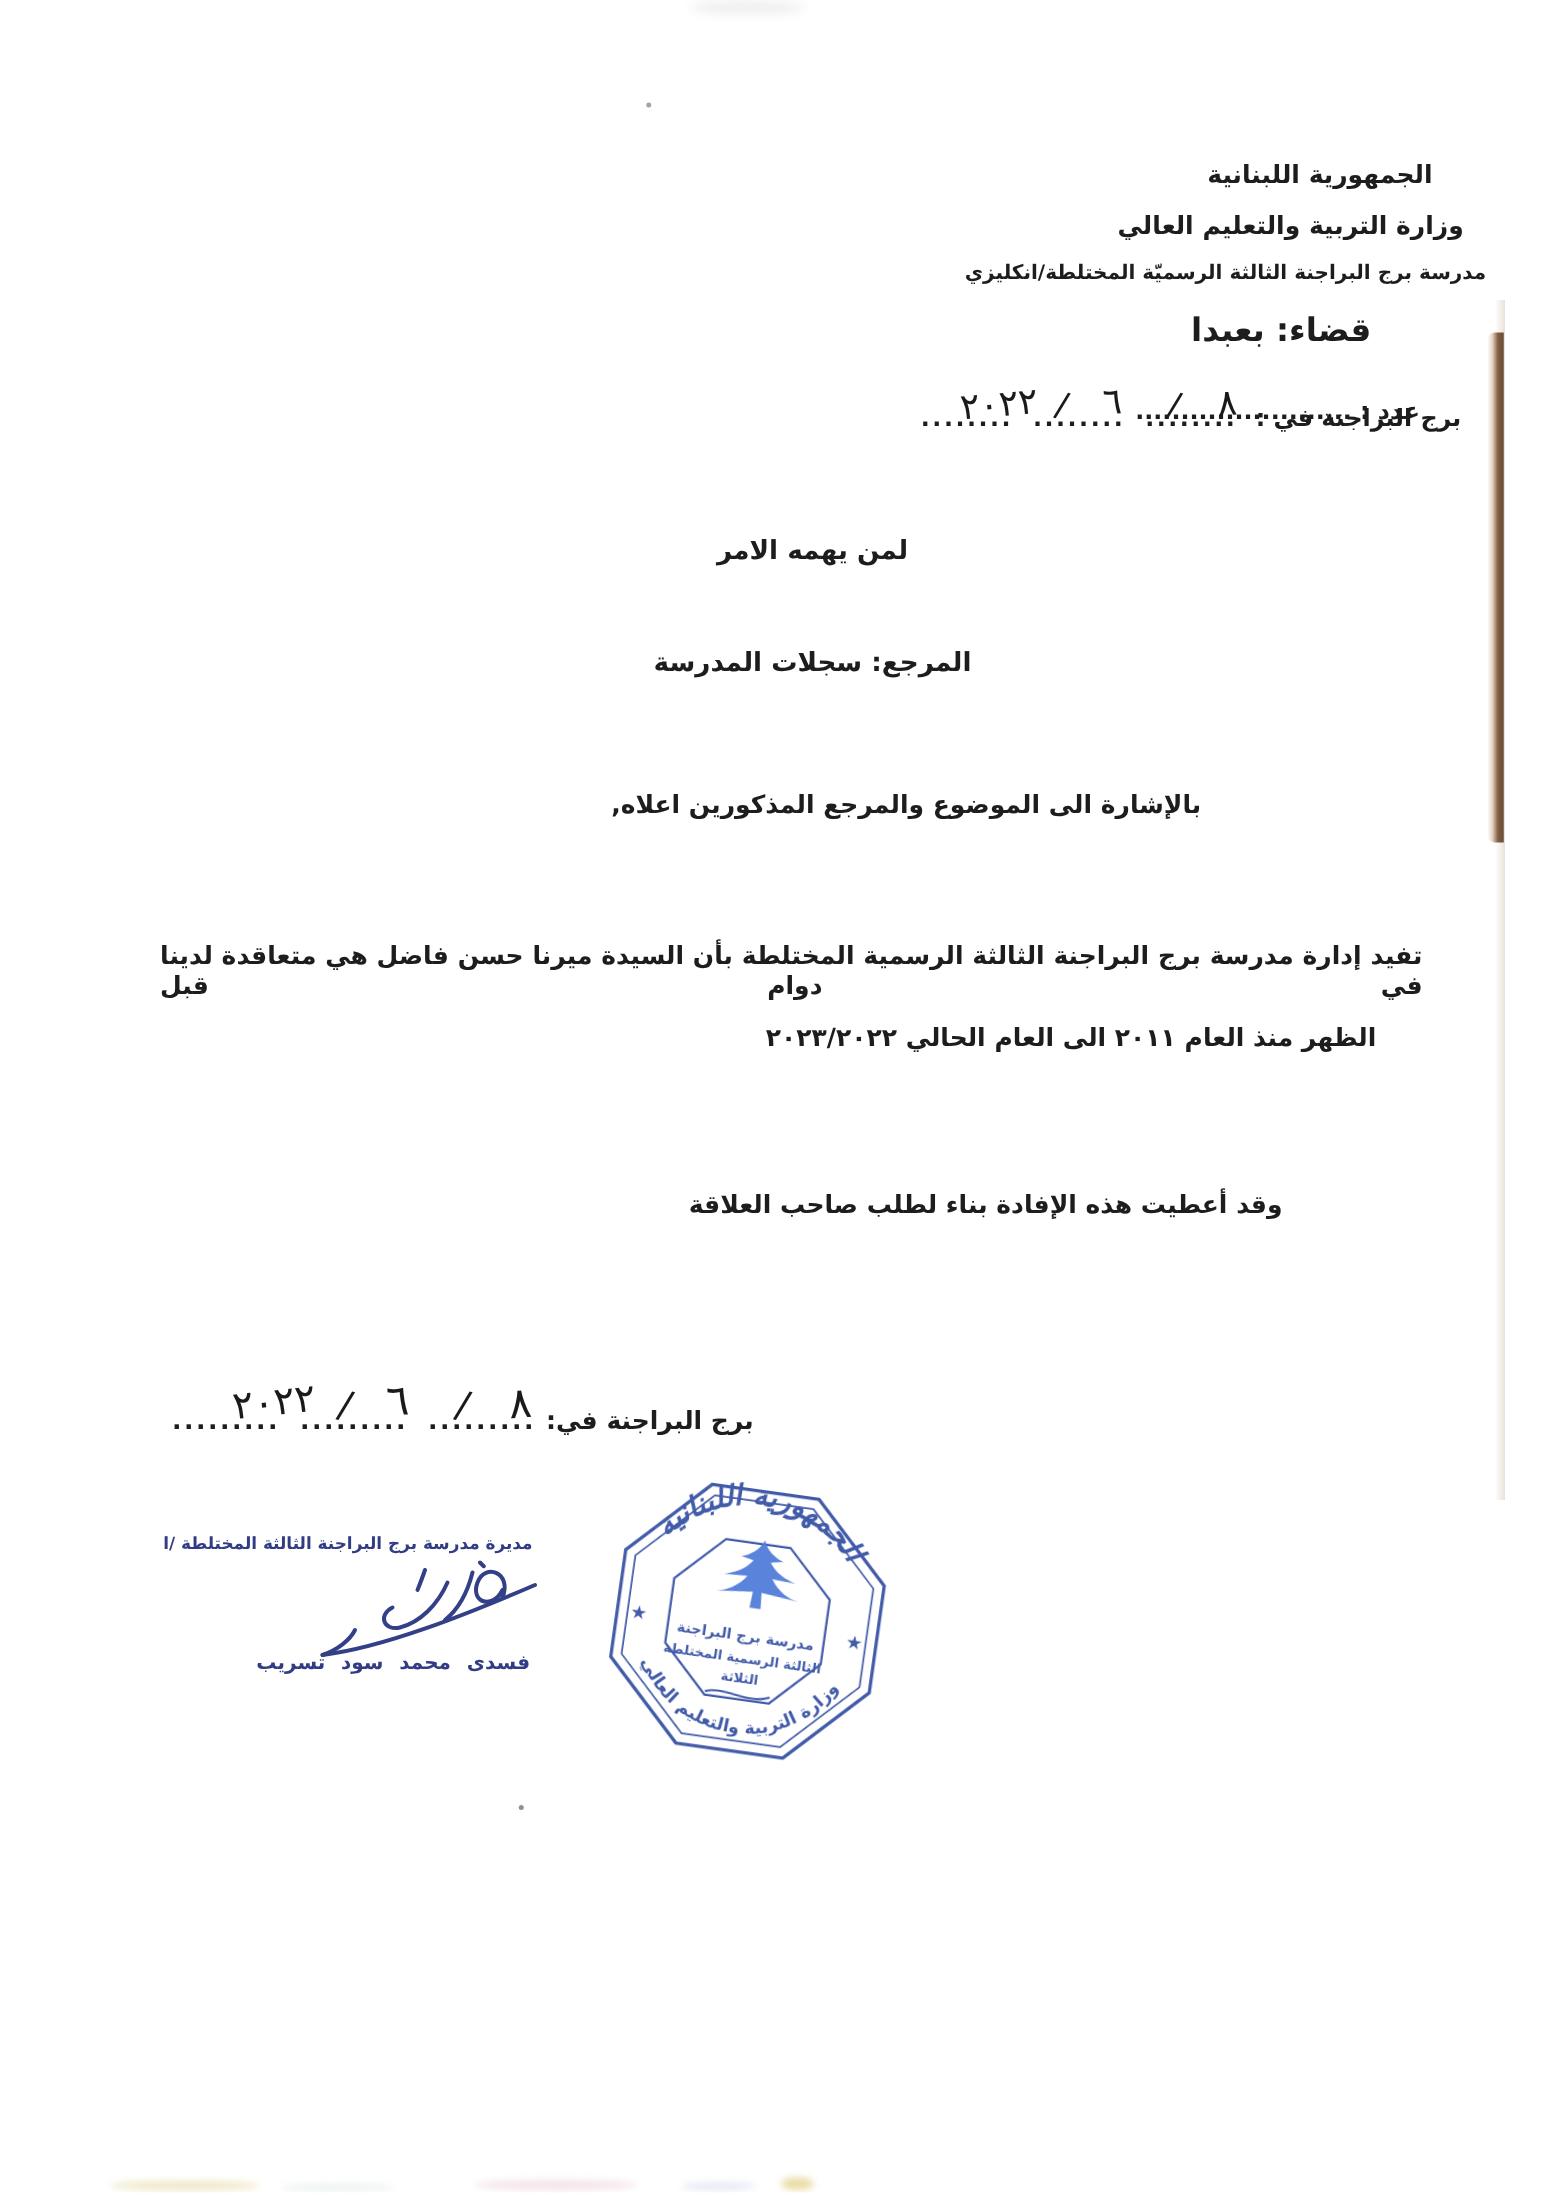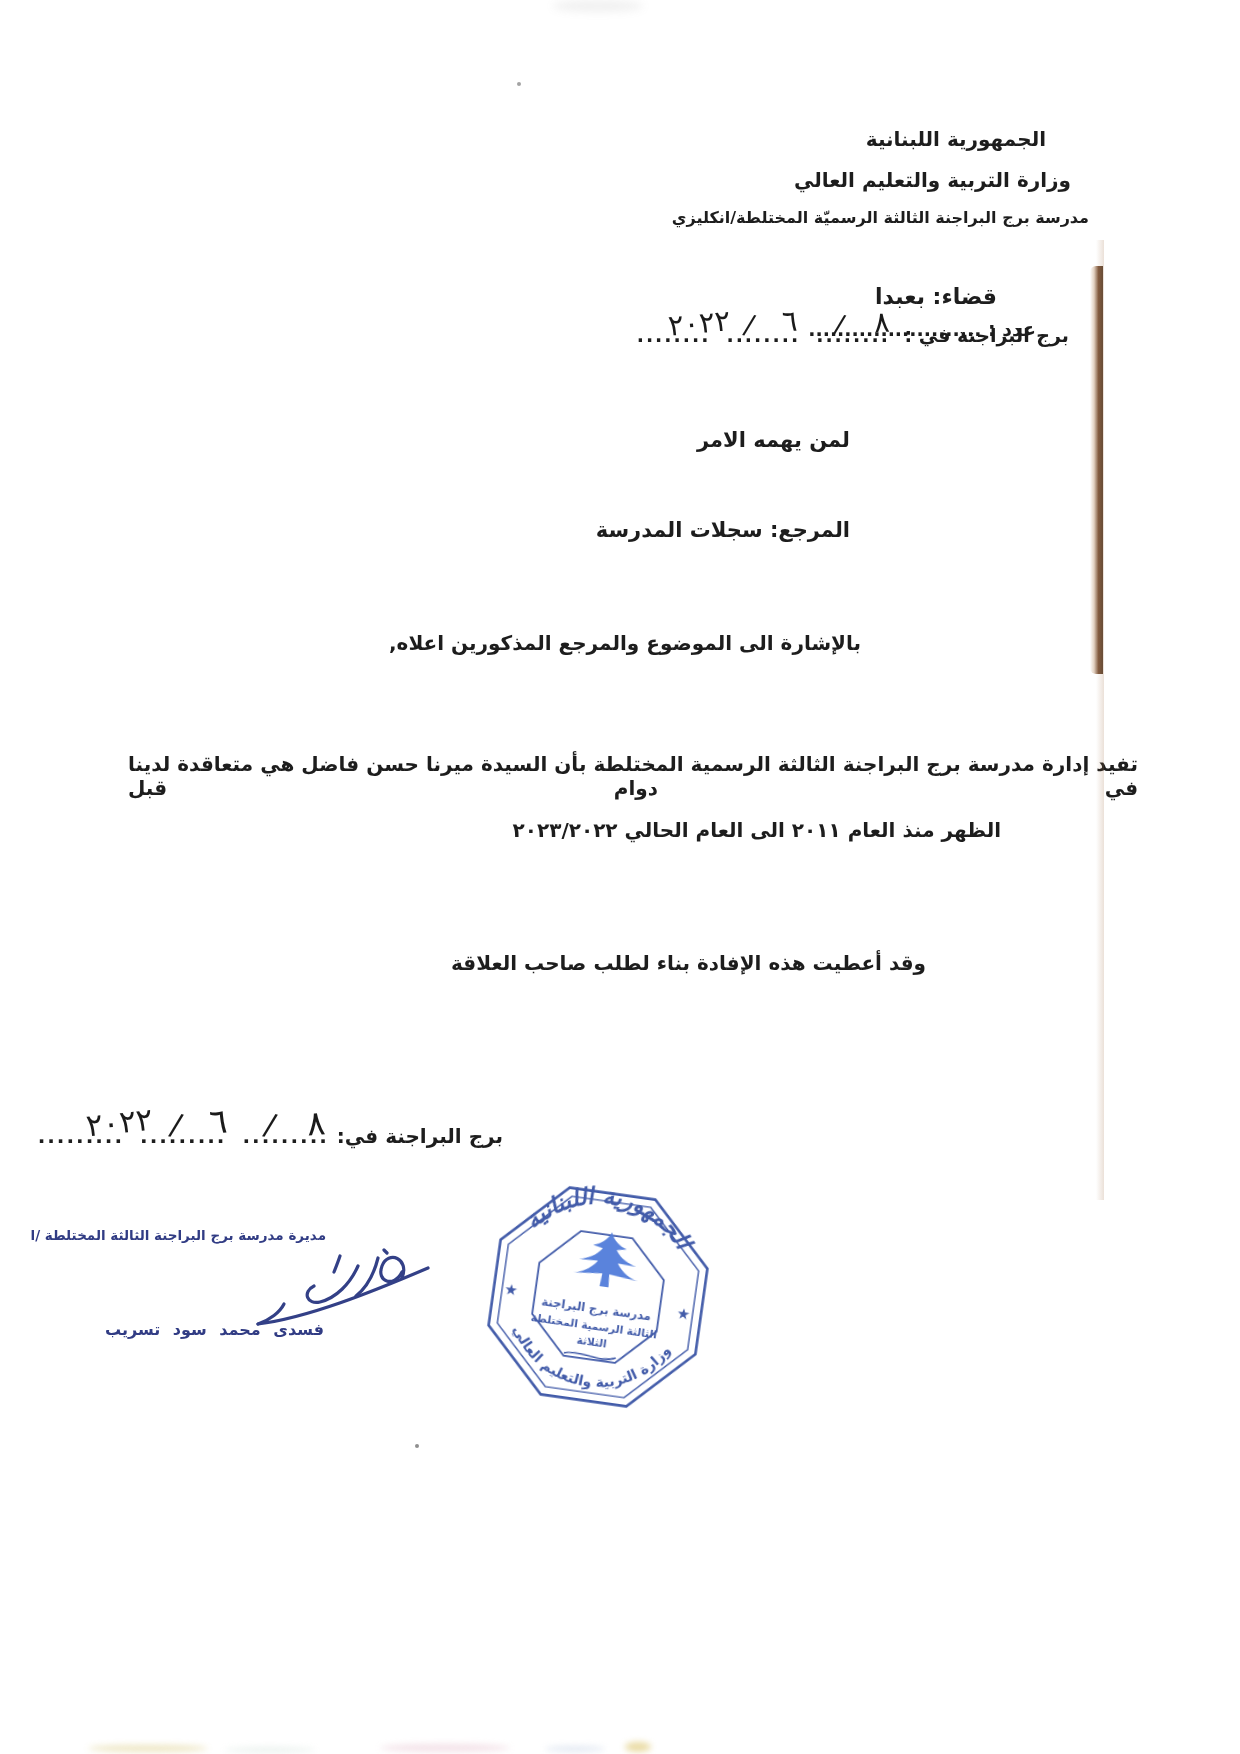--- a/index.html
+++ b/index.html
@@ -1,26 +1,26 @@
 <!DOCTYPE html>
 <html lang="ar" style="--ink: #1d1d1d; --stamp-ink: #2e4aa0; --cedar: #3f6fd6; --signature-ink: #26327e;"><head>
 <meta charset="utf-8">
 <style>
   html,body{margin:0;padding:0;}
   body{width:1240px;height:1754px;background:#ffffff;font-family:"DejaVu Sans",sans-serif;overflow:hidden;}
-  .page{position:relative;width:1104px;height:1754px;background:#ffffff;color:var(--ink,#1d1d1d);}
+  .page{position:relative;width:1204px;height:1754px;background:#ffffff;color:var(--ink,#1d1d1d);}
 
   
   .ln{position:absolute;direction:rtl;white-space:nowrap;font-weight:700;color:var(--ink,#1d1d1d);}
 
   
   #h-republic{top:127px;right:58px;font-size:20px;}
   #h-ministry{top:168px;right:33px;font-size:20px;}
   #h-school{top:208px;right:15px;font-size:16px;}
-  #h-district{top:250px;right:107px;font-size:22px;margin-top:34px;}
+  #h-district{top:250px;right:107px;font-size:26px;}
   #h-number{top:291px;right:68px;font-size:19px;letter-spacing:.5px;margin-top:27px;}
 
   
   .datewrap{position:absolute;direction:rtl;white-space:nowrap;font-weight:700;color:var(--ink,#1d1d1d);}
   #h-date{top:324px;right:35px;font-size:19px;}
   #f-date{top:1124px;right:601px;font-size:20px;}
   .strip{position:relative;display:inline-block;vertical-align:baseline;}
   .dots-seg{letter-spacing:2px;margin:0 8px;font-weight:700;}
   .hw{position:absolute;font-weight:400;color:#1a1a1a;line-height:1;}
   
@@ -30,21 +30,21 @@
   #h-date .hw-sep2{right:144px;top:-13px;font-size:27px;transform:rotate(14deg);}
   #h-date .hw-year{right:168px;top:-15px;font-size:29px;letter-spacing:2px;transform:rotate(-5deg);}
   
   #f-date .hw-day{right:12px;top:-18px;font-size:34px;transform:rotate(-4deg);}
   #f-date .hw-sep1{right:62px;top:-14px;font-size:30px;transform:rotate(14deg);}
   #f-date .hw-month{right:110px;top:-20px;font-size:34px;transform:rotate(-3deg);}
   #f-date .hw-sep2{right:156px;top:-14px;font-size:30px;transform:rotate(14deg);}
   #f-date .hw-year{right:184px;top:-17px;font-size:31px;letter-spacing:2px;transform:rotate(-6deg);}
 
   
-  .cline{position:absolute;left:450px;width:400px;text-align:right;direction:rtl;white-space:nowrap;font-weight:700;font-size:21px;color:var(--ink,#1d1d1d);}
+  .cline{position:absolute;left:450px;width:400px;text-align:center;direction:rtl;white-space:nowrap;font-weight:700;font-size:21px;color:var(--ink,#1d1d1d);}
   #c-towhom{top:428px;}
   #c-subject{top:474px;}
   #c-reference{top:518px;}
 
   
   #b-intro{top:631px;right:243px;font-size:20px;text-align:center;}
   #b-line1{position:absolute;top:752px;left:128px;width:1010px;direction:rtl;font-weight:700;font-size:20px;text-align:justify;text-align-last:justify;color:var(--ink,#1d1d1d);}
   #b-line2{top:818px;right:103px;font-size:20px;}
   #b-closing{top:951px;right:178px;font-size:20px;margin-left:36px;}
 

